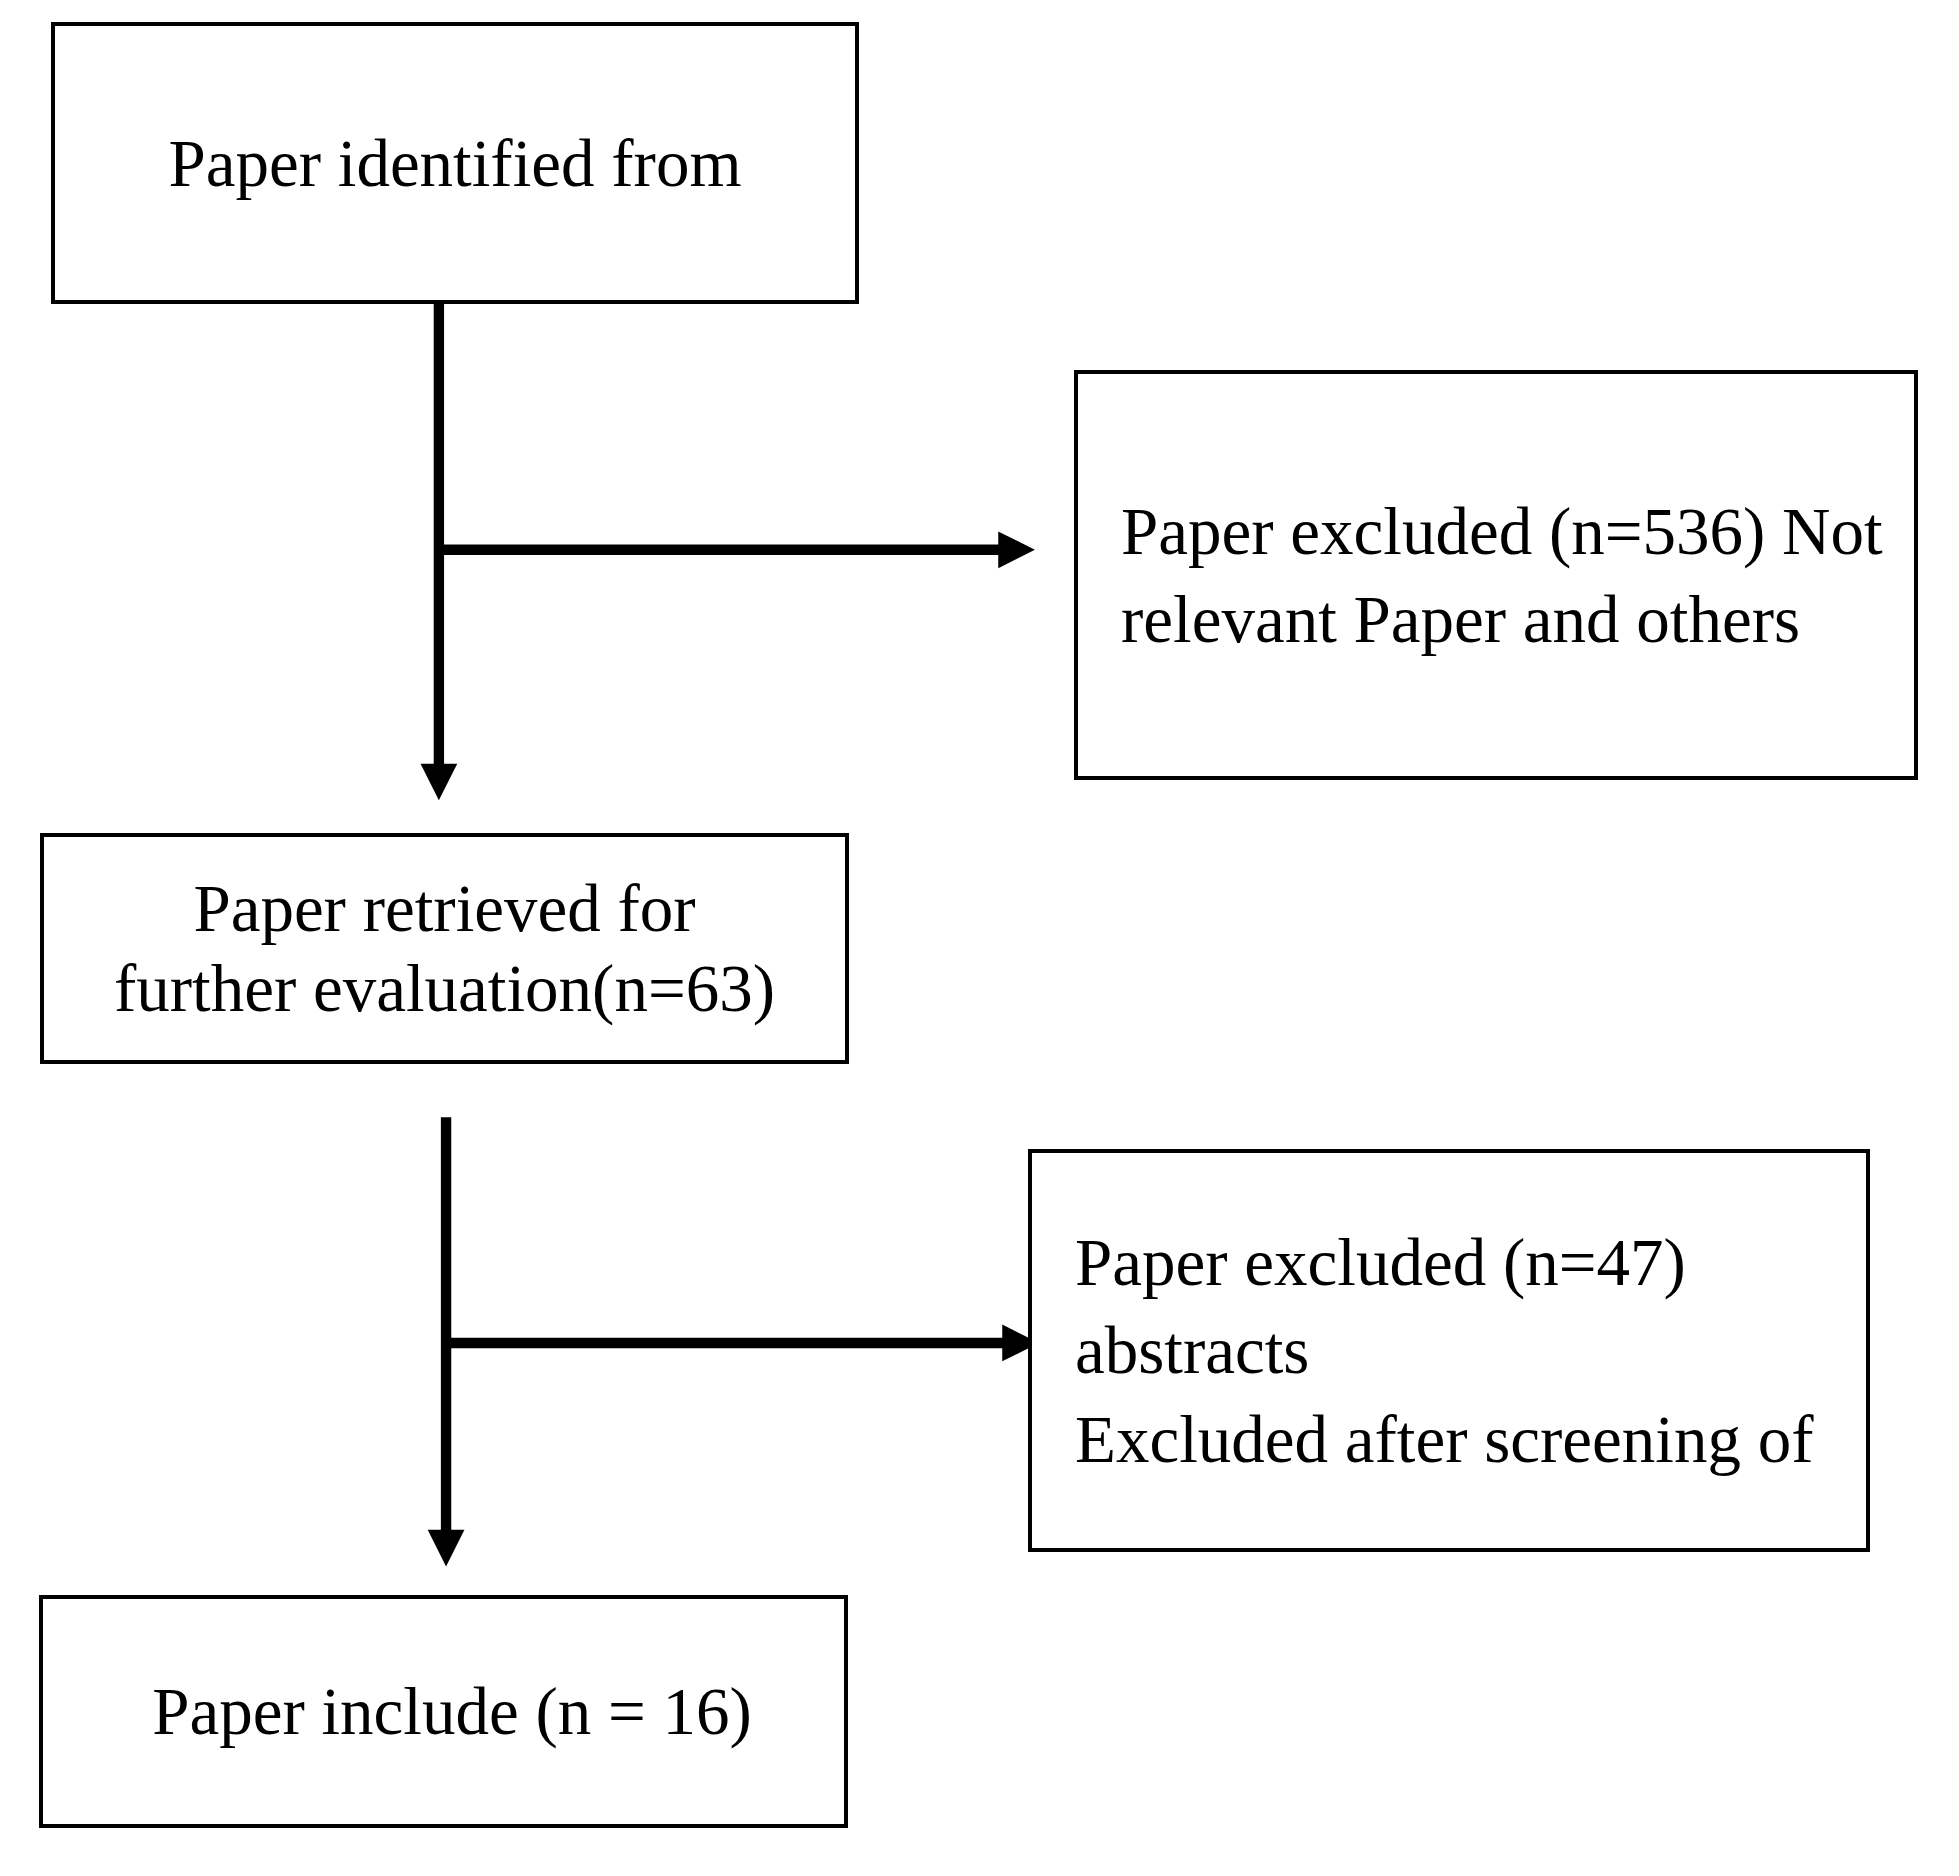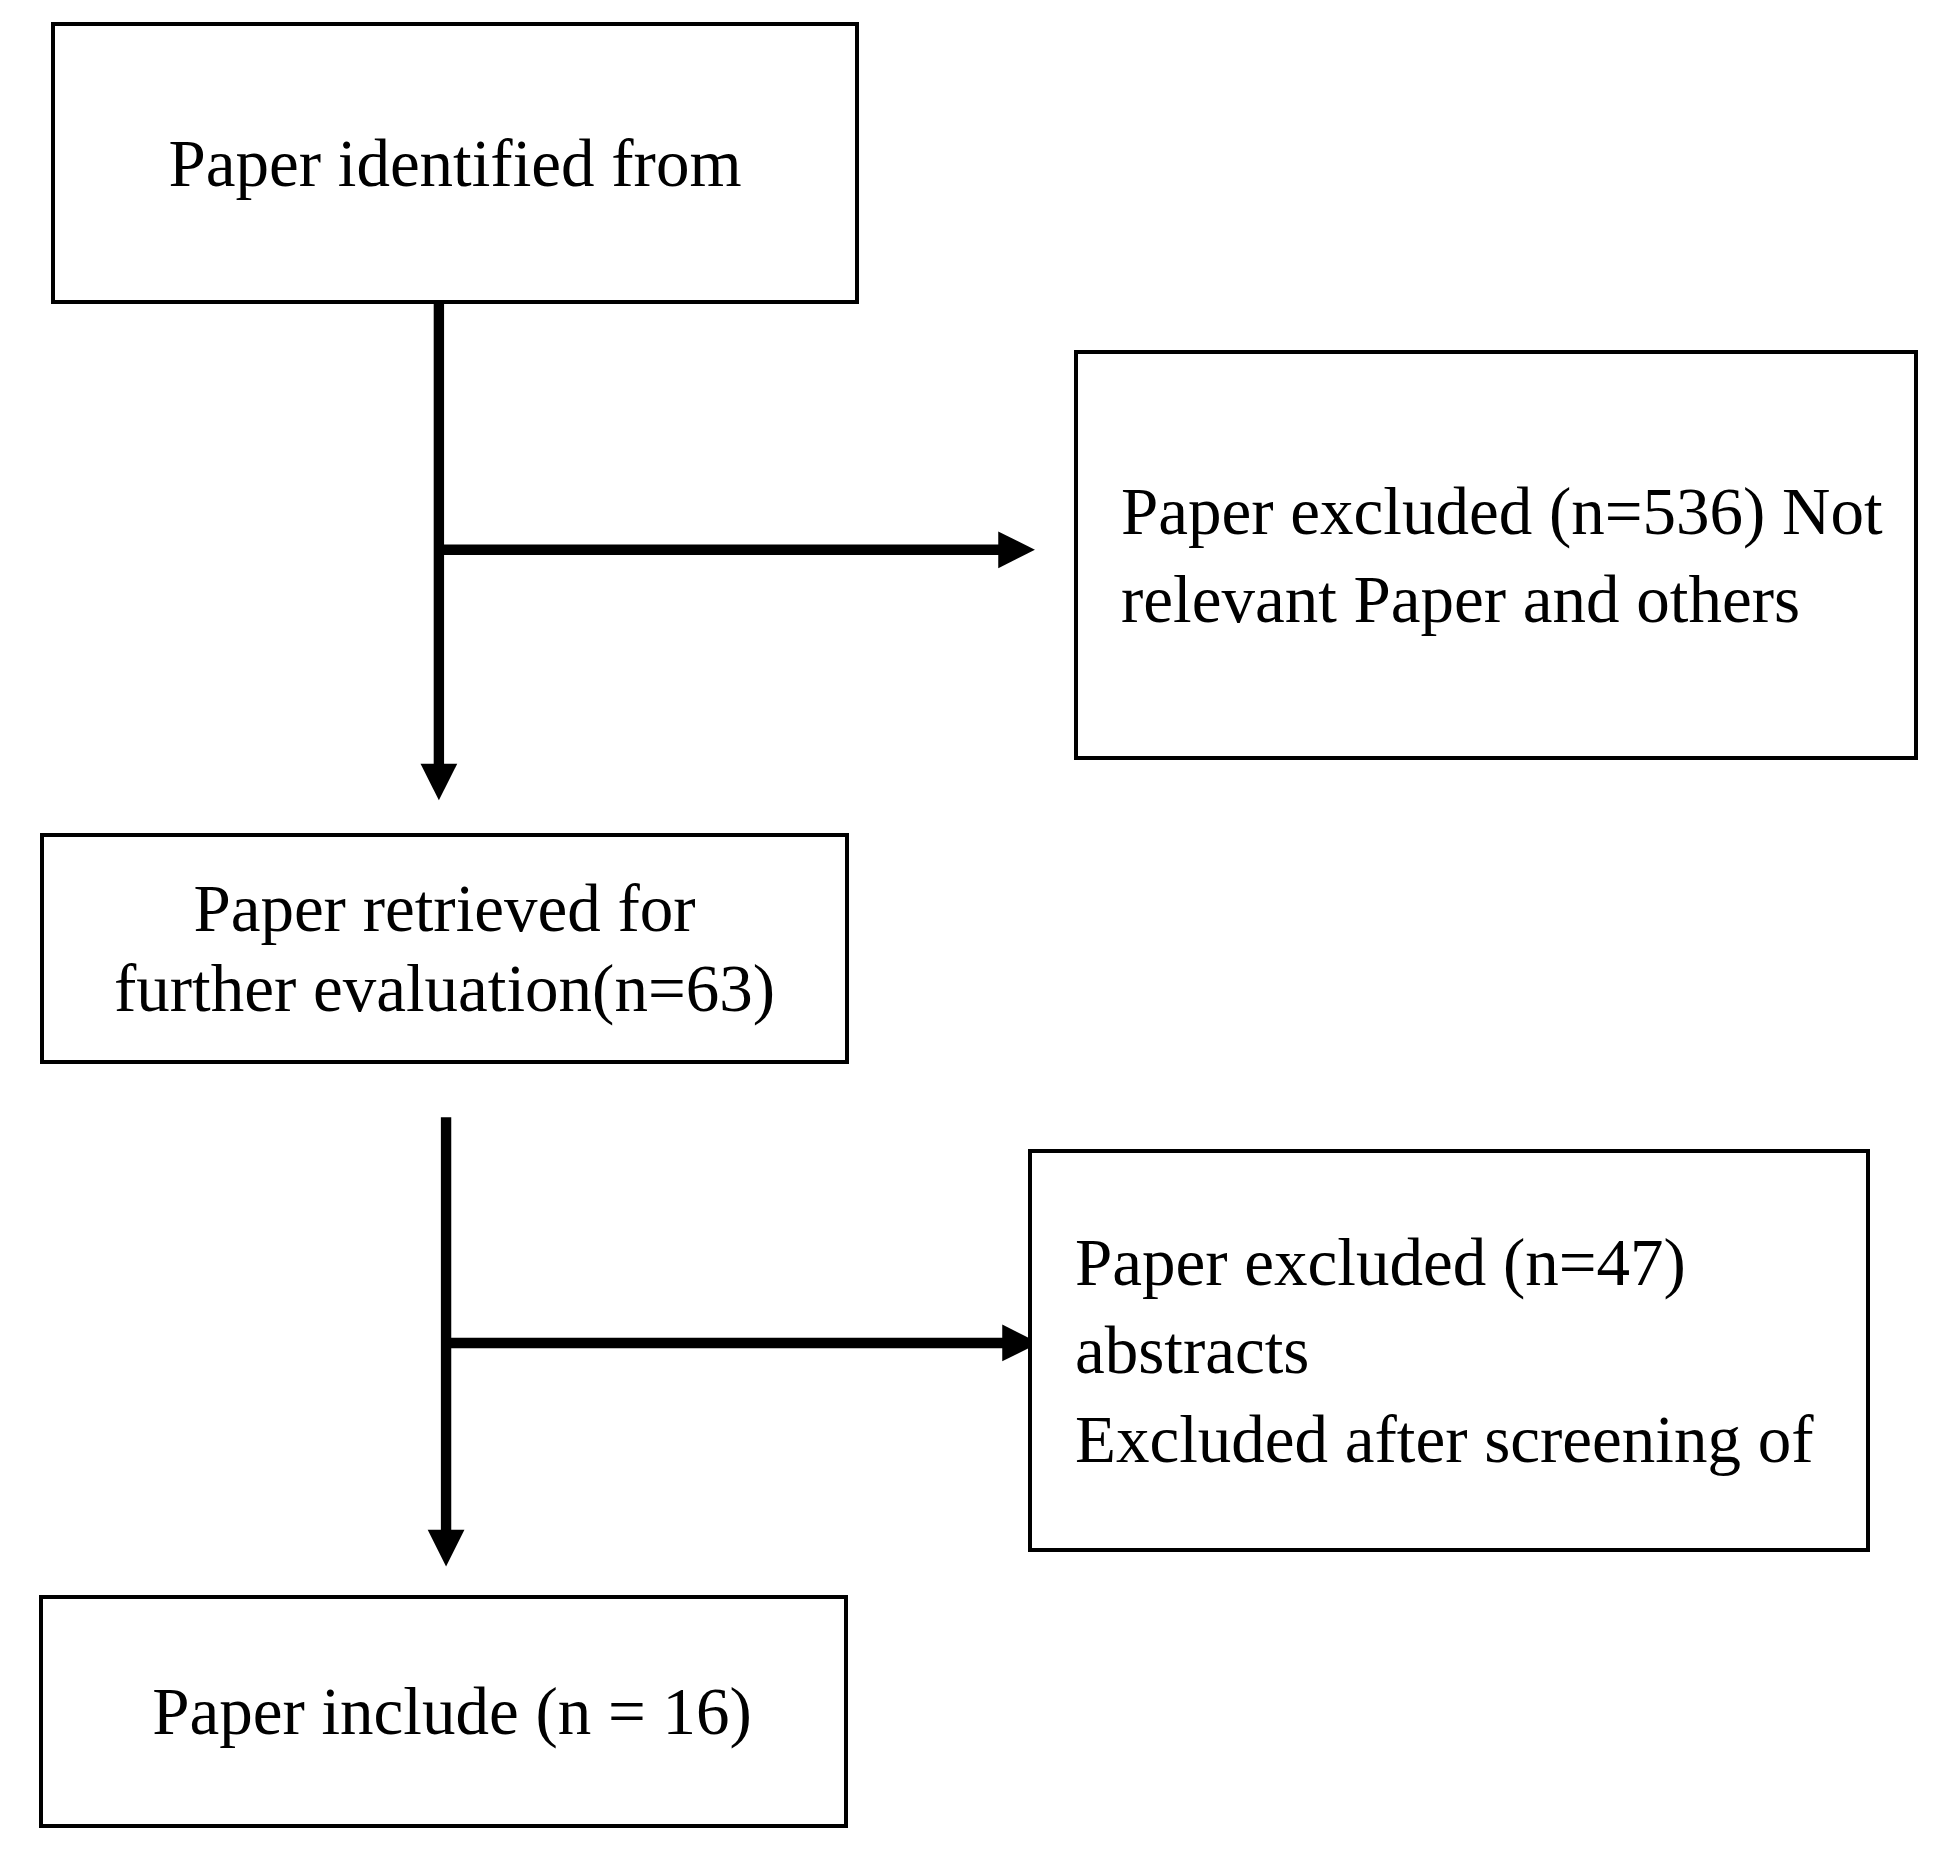--- a/index.html
+++ b/index.html
@@ -41,21 +41,21 @@
   }
   .box.left-text {
     align-items: flex-start;
     text-align: left;
     line-height: 1.32;
     padding-left: 43px;
     padding-right: 12.8px;
   }
   
   #node-identified { left: 35px;   top: 22.3px;   width: 808px; height: 282px; margin-left: 16px; }
-  #node-excluded-first { left: 1074px; top: 350px;  width: 844px; height: 410px; }
+  #node-excluded-first { left: 1074px; top: 370px;  width: 844px; height: 410px; }
   #node-retrieved  { left: 40px;   top: 833px; width: 809px; height: 231px; }
   #node-excluded-second { left: 1028px; top: 1149px; width: 842px; height: 403px; }
   #node-included   { left: 39px;   top: 1595px; width: 809px; height: 233px; padding-left: 17px; }
 </style>
 </head>
 <body>
 
 <div id="canvas">
 
   <svg id="connector-layer" viewBox="0 0 2455 2351" xmlns="http://www.w3.org/2000/svg" aria-hidden="true">

